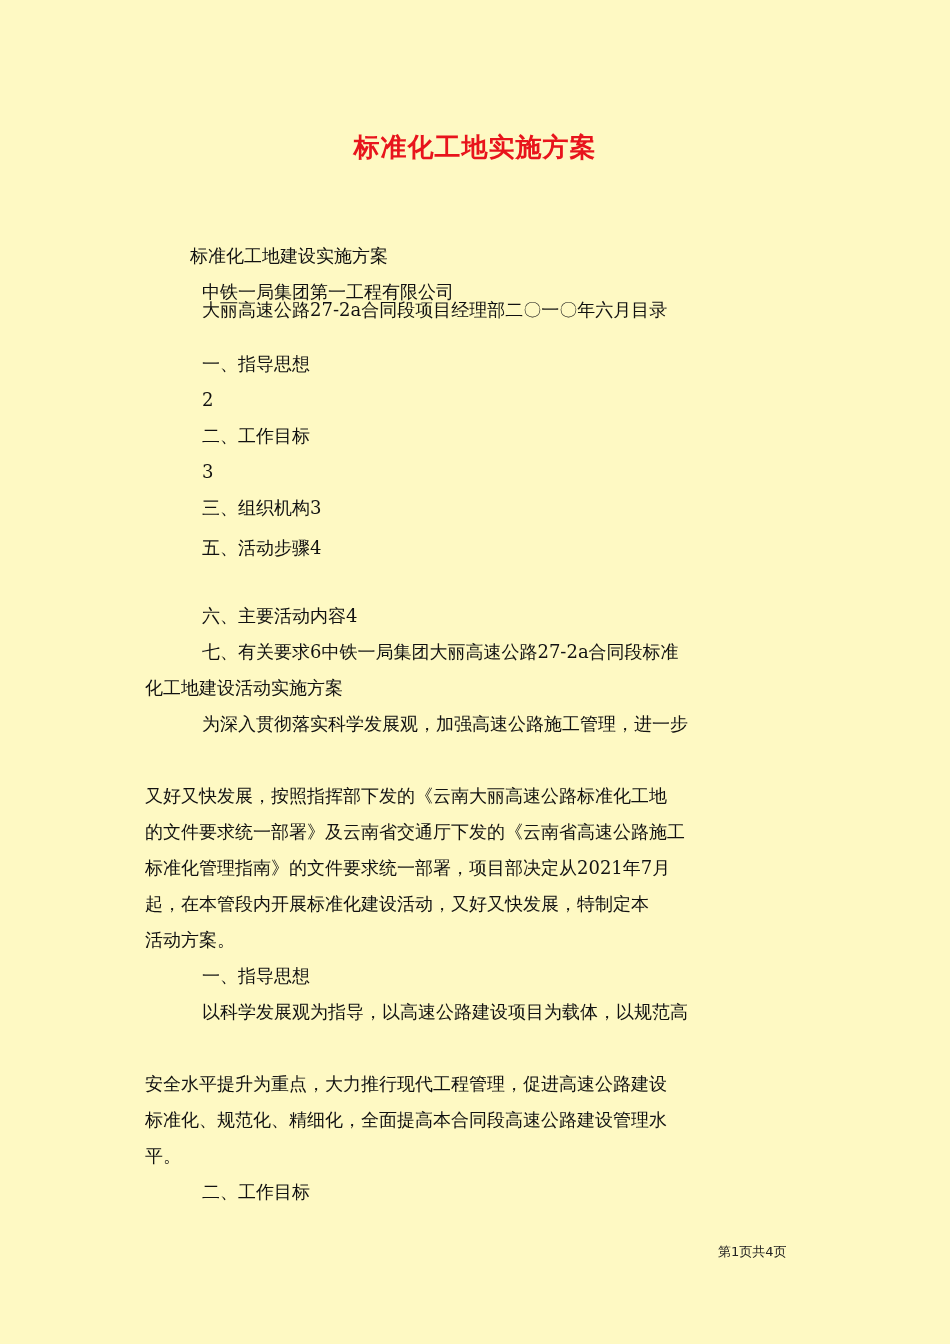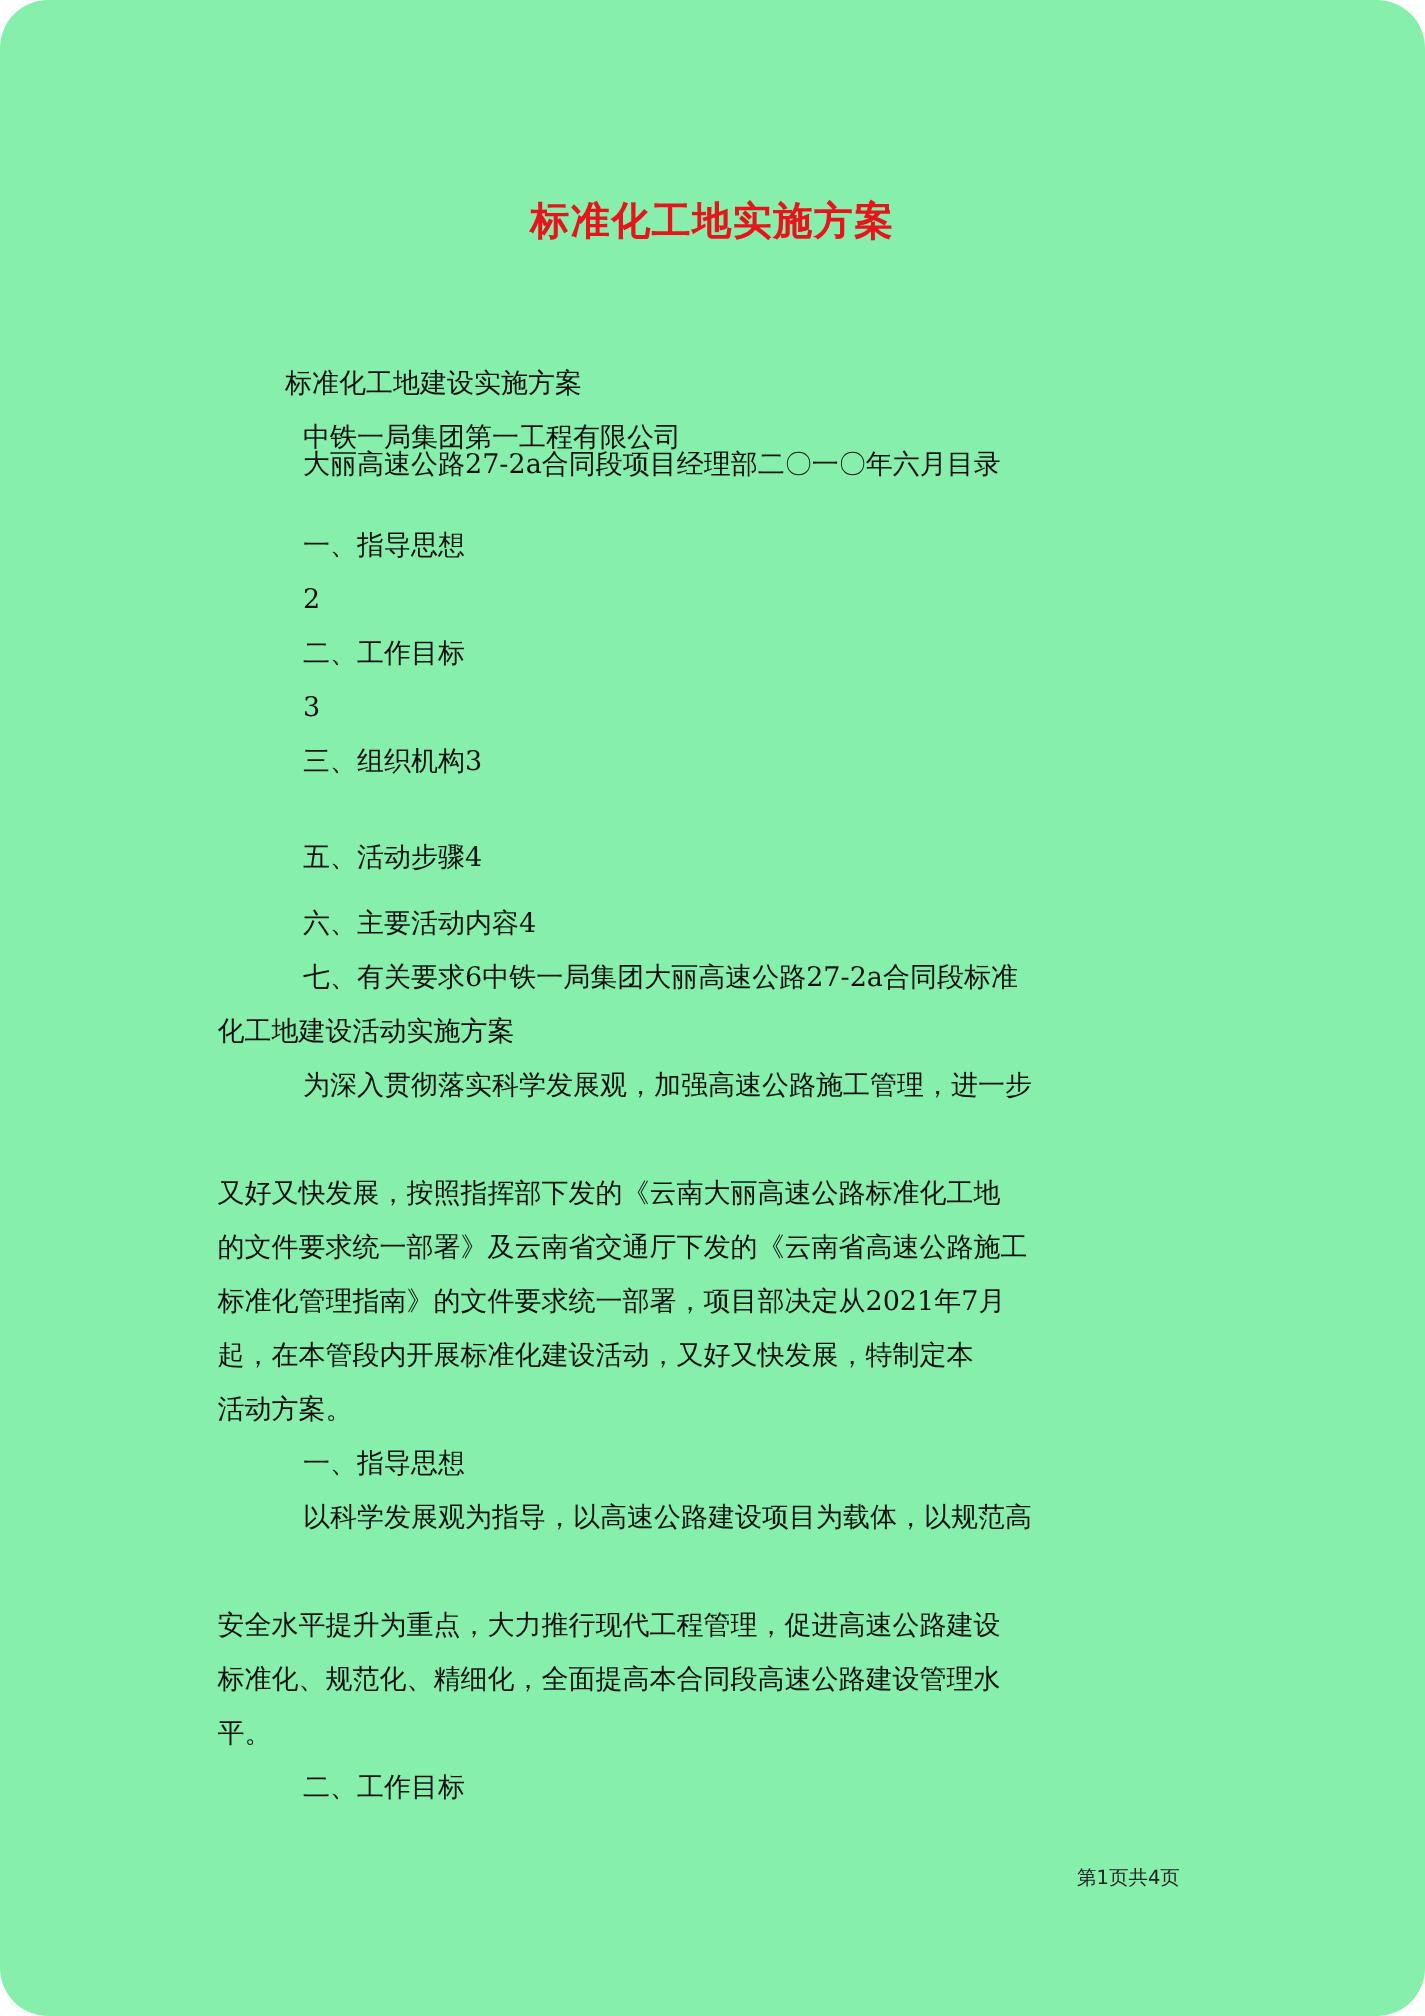--- a/index.html
+++ b/index.html
@@ -1,18 +1,18 @@
 <!DOCTYPE html>
 <html><head>
 <meta charset="utf-8">
 <style>
   html, body { margin: 0; padding: 0; background: #ffffff; }
   body { width: 950px; height: 1344px; position: relative; overflow: hidden;
          font-family: "DejaVu Serif", "Liberation Serif", serif; color: #111; }
-  .page { position: absolute; left: 0; top: 0; width: 950px; height: 1344px; background: #86efac; border-radius: 32px; }
+  .page { position: absolute; left: 0; top: 0; width: 950px; height: 1344px; background: #fef9c3; }
   .title { position: absolute; top: 130px; left: 0; width: 950px; text-align: center;
            color: #e8141c; font-size: 26px; font-weight: bold; letter-spacing: 1px;
            font-family: "DejaVu Sans", "Liberation Sans", sans-serif; }
   .line { position: absolute; font-size: 18px; white-space: nowrap; line-height: 28px; }
   .footer { position: absolute; top: 1243px; left: 718px; font-size: 13px; color: #222;
             font-family: "DejaVu Sans", "Liberation Sans", sans-serif; }
 </style>
 </head>
 <body>
 
@@ -21,21 +21,21 @@
 
   <div class="line" style="top:242px;left:190px">标准化工地建设实施方案</div>
   <div class="line" style="top:278px;left:202px">中铁一局集团第一工程有限公司</div>
   <div class="line" style="top:296px;left:202px">大丽高速公路27-2a合同段项目经理部二〇一〇年六月目录</div>
 
   <div class="line" style="top:350px;left:202px">一、指导思想</div>
   <div class="line" style="top:386px;left:202px">2</div>
   <div class="line" style="top:422px;left:202px">二、工作目标</div>
   <div class="line" style="top:458px;left:202px">3</div>
   <div class="line" style="top:494px;left:202px">三、组织机构3</div>
-  <div class="line" style="top:558px;left:202px">五、活动步骤4</div>
+  <div class="line" style="top:534px;left:202px">五、活动步骤4</div>
   <div class="line" style="top:602px;left:202px">六、主要活动内容4</div>
   <div class="line" style="top:638px;left:202px">七、有关要求6中铁一局集团大丽高速公路27-2a合同段标准</div>
 
   <div class="line" style="top:674px;left:145px">化工地建设活动实施方案</div>
   <div class="line" style="top:710px;left:202px">为深入贯彻落实科学发展观，加强高速公路施工管理，进一步</div>
   <div class="line" style="top:782px;left:145px">又好又快发展，按照指挥部下发的《云南大丽高速公路标准化工地</div>
   <div class="line" style="top:818px;left:145px">的文件要求统一部署》及云南省交通厅下发的《云南省高速公路施工</div>
   <div class="line" style="top:854px;left:145px">标准化管理指南》的文件要求统一部署，项目部决定从2021年7月</div>
   <div class="line" style="top:890px;left:145px">起，在本管段内开展标准化建设活动，又好又快发展，特制定本</div>
   <div class="line" style="top:926px;left:145px">活动方案。</div>

